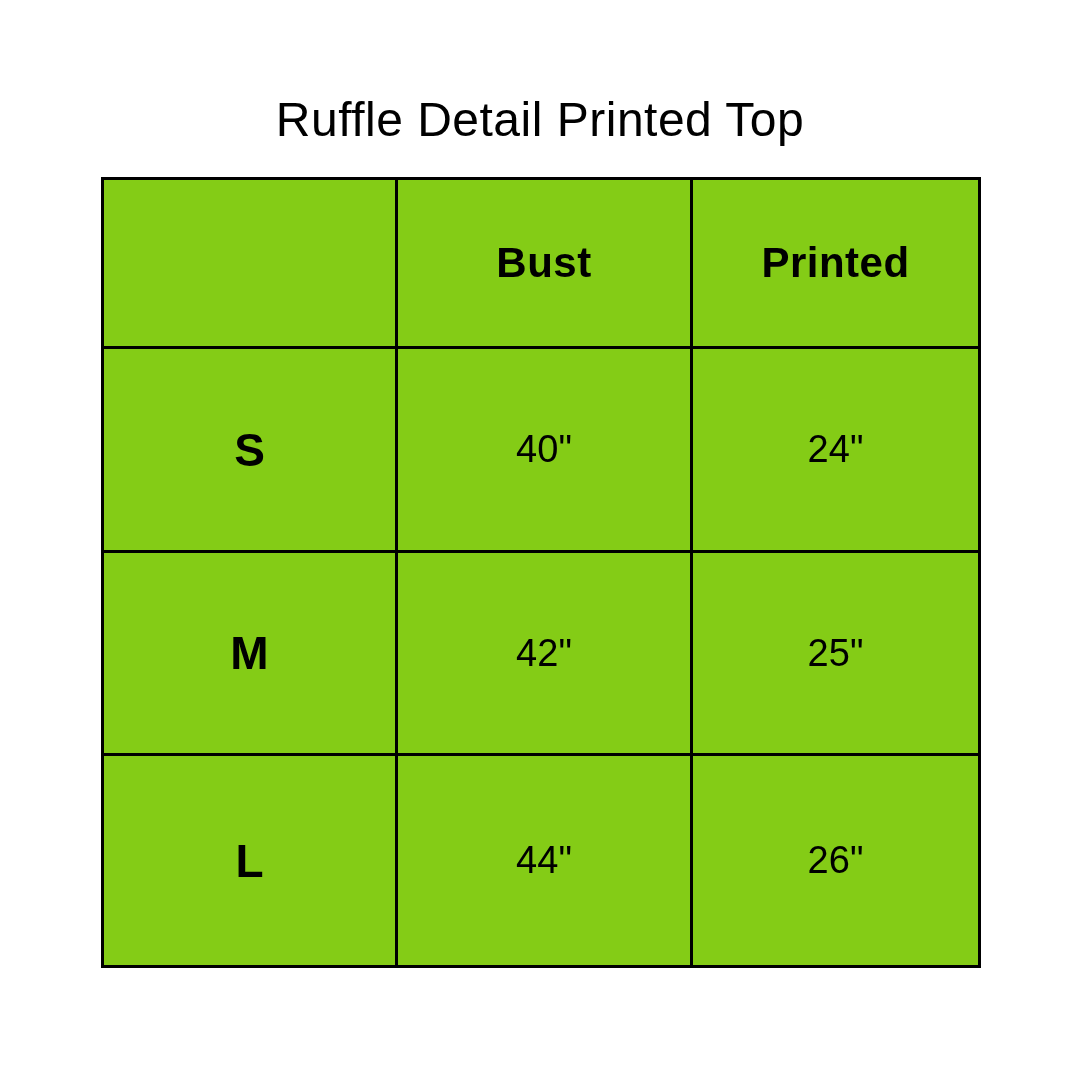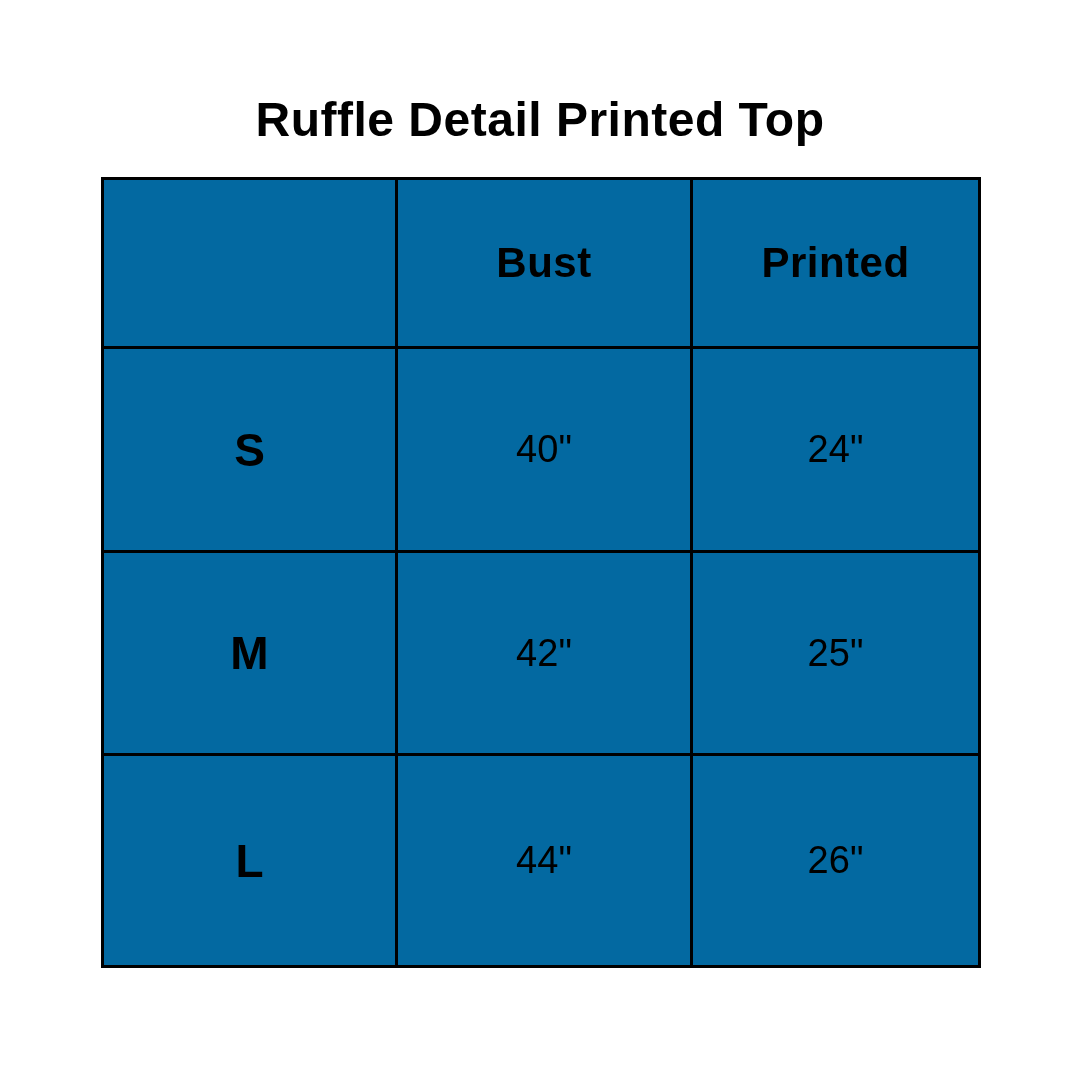--- a/index.html
+++ b/index.html
@@ -22,39 +22,39 @@
     overflow: hidden;
   }
   .title {
     position: absolute;
     top: 92px;
     left: 0;
     width: 1080px;
     margin: 0;
     text-align: center;
     font-size: 48px;
-    font-weight: 700;
+    font-weight: 400;
     letter-spacing: 0.5px;
     color: #000000;
   }
   table.size-table {
     position: absolute;
     left: 101px;
     top: 177px;
     border-collapse: collapse;
     table-layout: fixed;
     background: #ffffff;
   }
   .size-table th,
   .size-table td {
     border: 3px solid #000000;
     text-align: center;
     vertical-align: middle;
     padding: 4px;
-    background: #0369a1;
+    background: #84cc16;
     color: #000000;
   }
   .header-row th {
     height: 169px;
     font-size: 42px;
     font-weight: 700;
     letter-spacing: 0.5px;
   }
   .row-s td { height: 204px; }
   .row-m td { height: 203px; }

